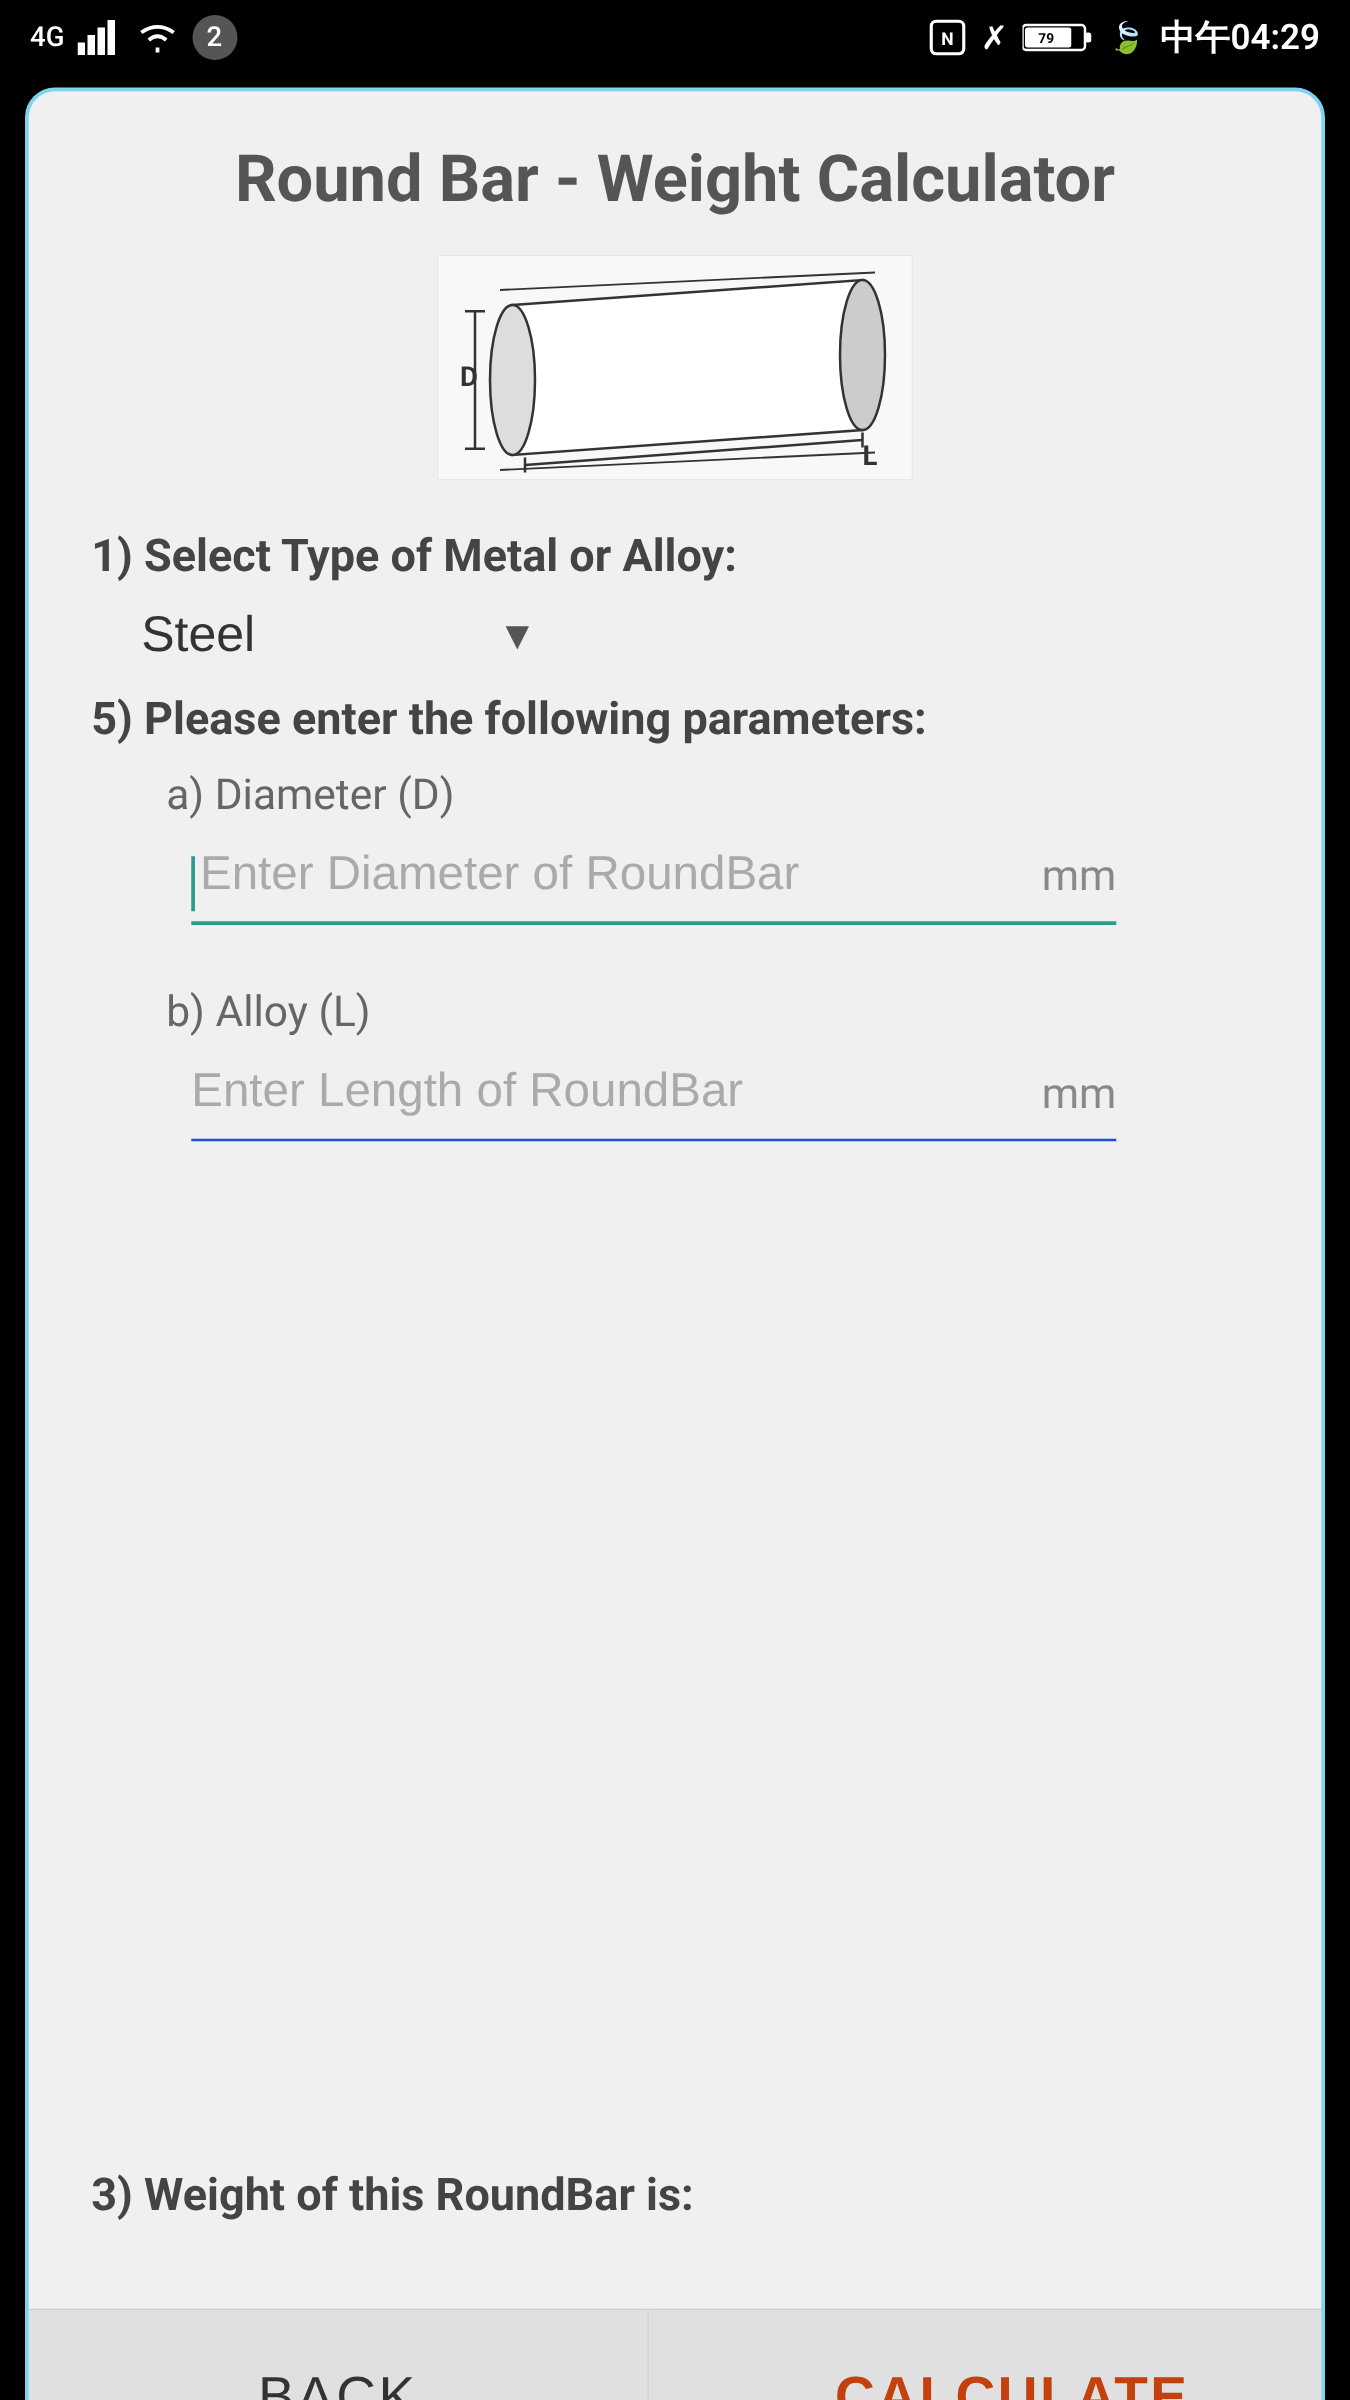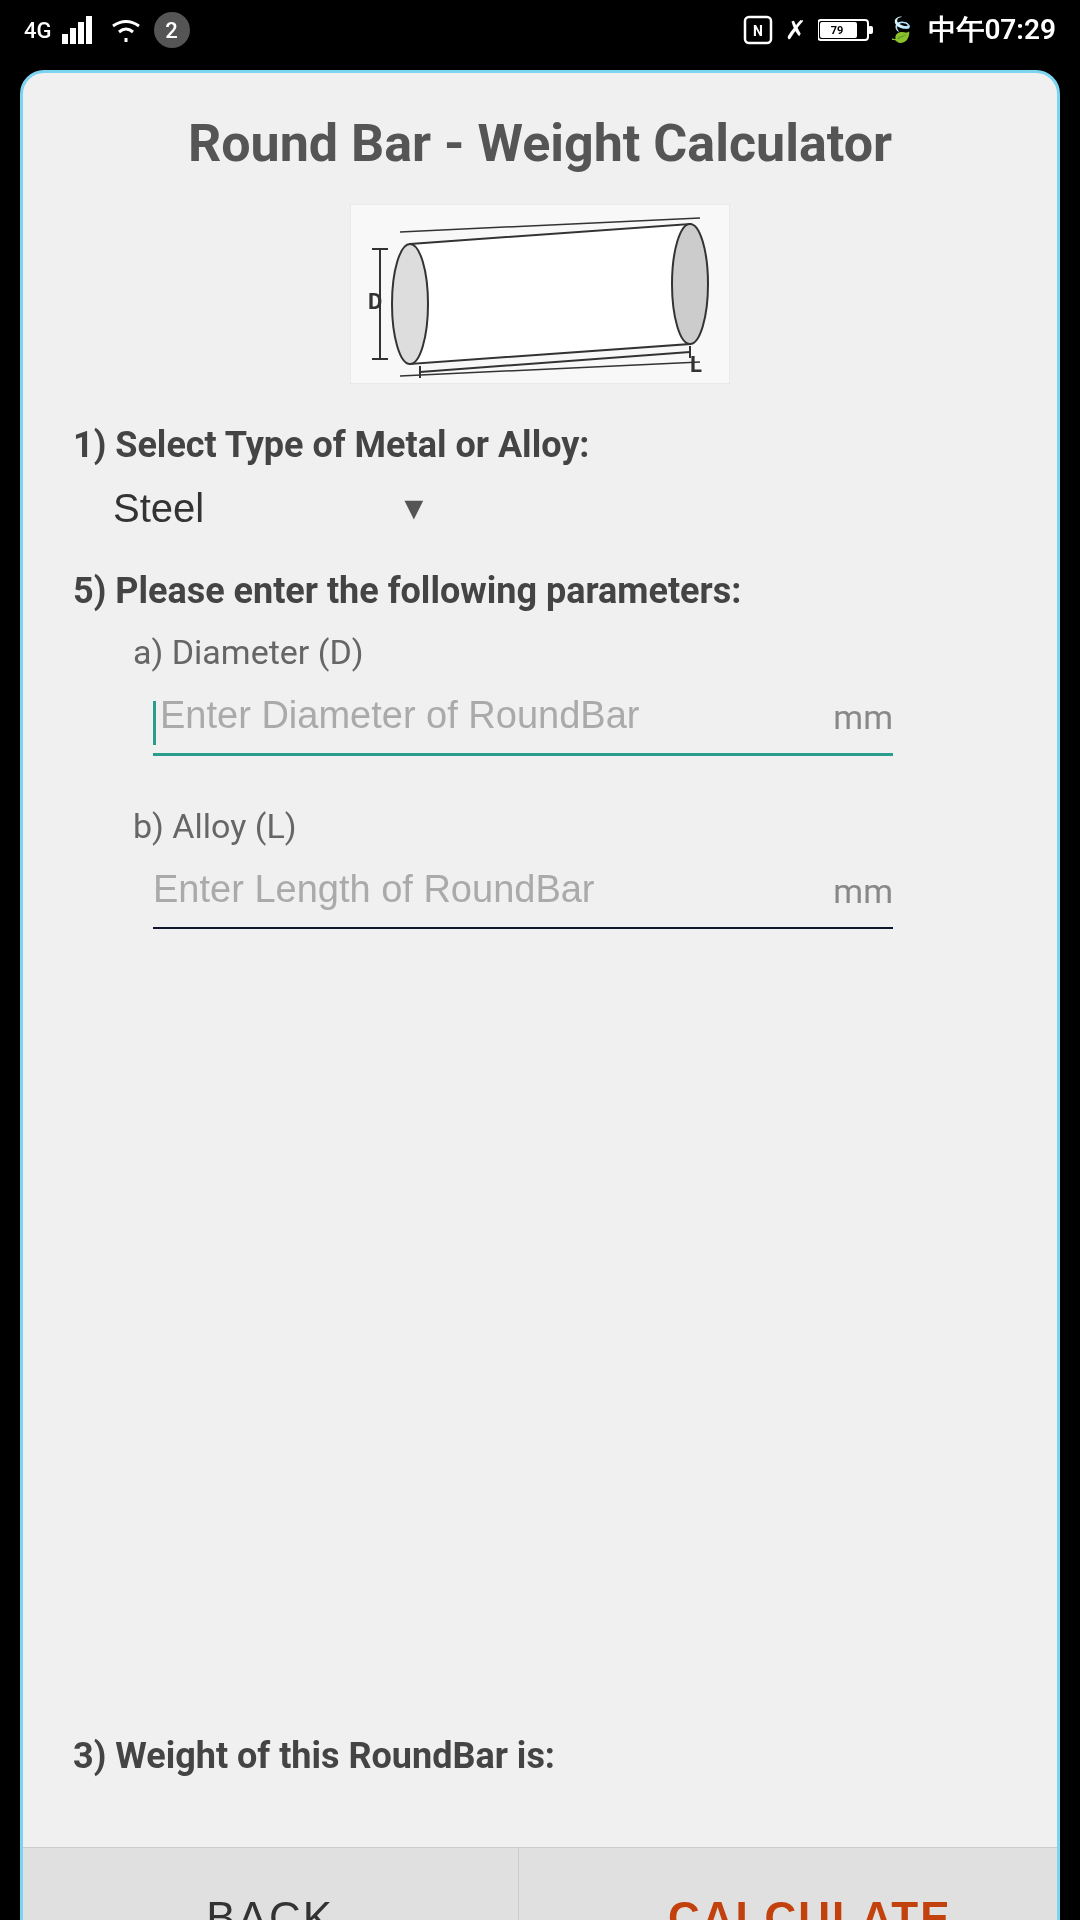--- a/index.html
+++ b/index.html
@@ -99,21 +99,21 @@
       font-weight: bold;
       color: #444;
       margin-bottom: 20px;
     }
 
     
     .dropdown-wrapper {
       display: flex;
       align-items: center;
       margin-left: 40px;
-      margin-bottom: 40px;
+      margin-bottom: 24px;
     }
 
     .dropdown-select {
       font-size: 40px;
       color: #333;
       background: transparent;
       border: none;
       outline: none;
       appearance: none;
       -webkit-appearance: none;
@@ -135,21 +135,21 @@
       color: #666;
       margin-left: 60px;
       margin-bottom: 14px;
     }
 
     .input-row {
       display: flex;
       align-items: flex-end;
       margin-left: 80px;
       margin-bottom: 50px;
-      border-bottom: 2px solid #0f172a;
+      border-bottom: 2px solid #1d4ed8;
       padding-bottom: 8px;
       width: 740px;
     }
 
     .input-row.active {
       border-bottom: 3px solid #2a9d8f;
     }
 
     .text-input {
       flex: 1;
@@ -252,21 +252,21 @@
     <span style="font-size:26px;">✗</span>
 
     <svg width="56" height="26" viewBox="0 0 56 26">
       <rect x="0" y="3" width="50" height="20" rx="3" stroke="white" stroke-width="2" fill="none"></rect>
       <rect x="50" y="9" width="5" height="8" rx="2" fill="white"></rect>
       <rect x="2" y="5" width="37" height="16" rx="2" fill="white"></rect>
       <text x="19" y="17" text-anchor="middle" fill="#000" font-size="11" font-weight="bold">79</text>
     </svg>
 
     <span style="font-size:24px;">🍃</span>
-    <span style="font-size:28px;font-weight:600;">中午07:29</span>
+    <span style="font-size:28px;font-weight:600;">中午04:29</span>
   </div>
 </div>
 
 <div class="app-container">
   <div class="content">
 
     <div class="page-title">Round Bar - Weight Calculator</div>
 
     <div class="diagram-container">
       <svg class="diagram-svg" viewBox="0 0 380 180">

